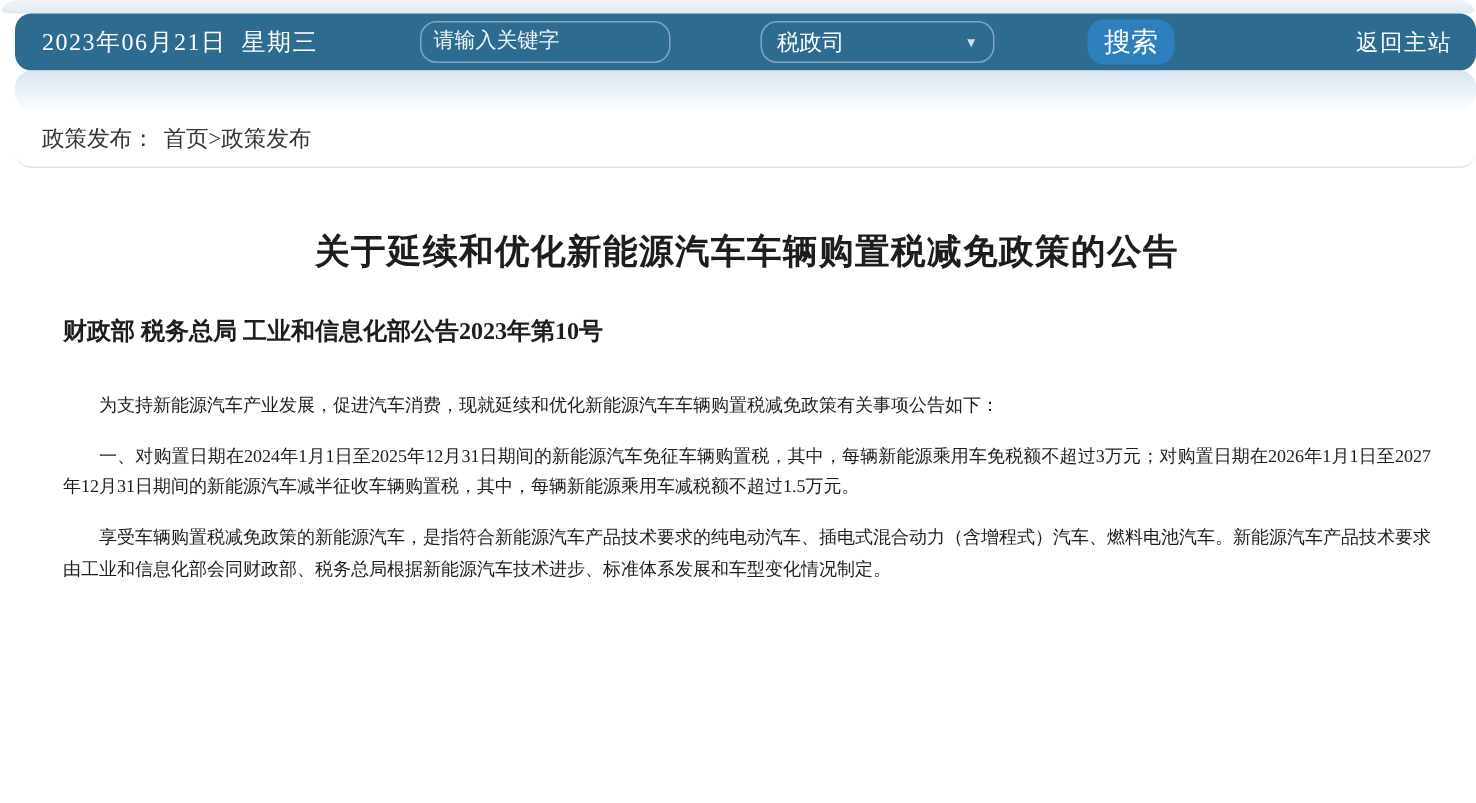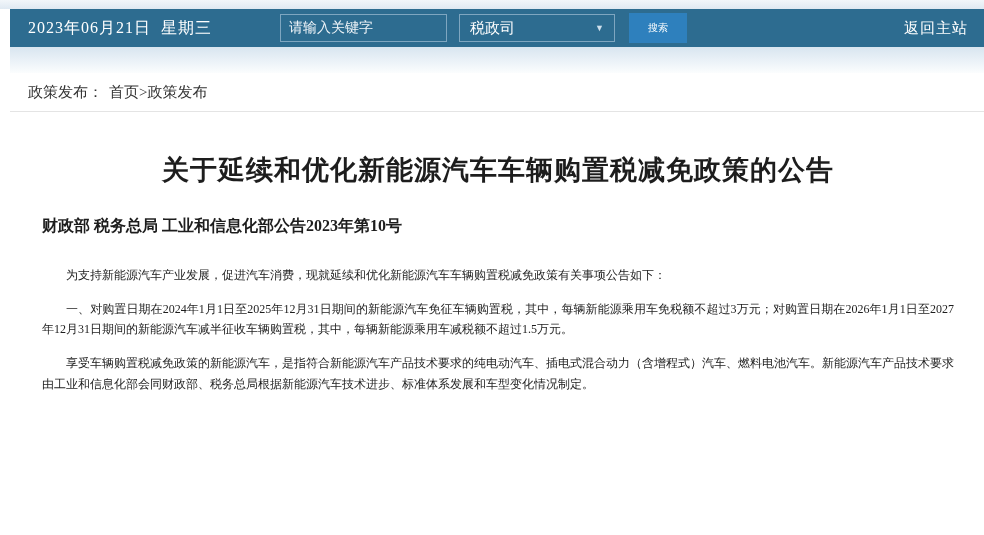--- a/index.html
+++ b/index.html
@@ -1,15 +1,15 @@
 <!DOCTYPE html>
 <html><head>
 <meta charset="utf-8">
 <style>
-  * { margin: 0; padding: 0; box-sizing: border-box; }
+  * { margin: 0; padding: 0; box-sizing: border-box; border-radius: 11px; }
   html, body {
     width: 984px; height: 535px;
     background: #ffffff;
     font-family: "Liberation Serif", "DejaVu Serif", serif;
     overflow: hidden;
   }
   
   .top-gap {
     height: 9px;
     background: linear-gradient(#f2f6fa, #dfe9f2);
@@ -25,20 +25,21 @@
   .topbar-date {
     padding-left: 18px;
     font-size: 16px;
     letter-spacing: 1px;
     white-space: pre;
   }
   .search-area {
     display: flex;
     align-items: center;
     margin-left: 68px;
+    gap: 48px;
   }
   .search-input {
     width: 167px; height: 28px;
     background: #2d6c90;
     border: 1px solid #7ea6c0;
     color: #ffffff;
     font-size: 14px;
     padding: 0 8px;
     font-family: "Liberation Serif", "DejaVu Serif", serif;
     outline: none;
@@ -55,21 +56,21 @@
     font-size: 15px;
     cursor: pointer;
   }
   .dept-caret { font-size: 9px; color: #cfe0ec; }
   .search-btn {
     margin-left: 14px;
     width: 58px; height: 30px;
     background: #2e80bd;
     border: none;
     color: #ffffff;
-    font-size: 10px;
+    font-size: 18px;
     font-family: "Liberation Serif", "DejaVu Serif", serif;
     cursor: pointer;
   }
   .back-link {
     margin-left: auto;
     margin-right: 16px;
     font-size: 15px;
     color: #ffffff;
     text-decoration: none;
     letter-spacing: 1px;
@@ -93,21 +94,21 @@
   }
   .breadcrumb-row .crumb-path { margin-left: 6px; cursor: pointer; }
   
   .article {
     padding: 0 30px 0 42px;
     color: #1d1d1d;
   }
   .article-title {
     margin-top: 40px;
     text-align: center;
-    font-size: 27px;
+    font-size: 23px;
     font-weight: bold;
     letter-spacing: 1px;
   }
   .article-docnum {
     margin-top: 28px;
     text-align: left;
     font-size: 16px;
     font-weight: bold;
   }
   .article-body { margin-top: 28px; }

